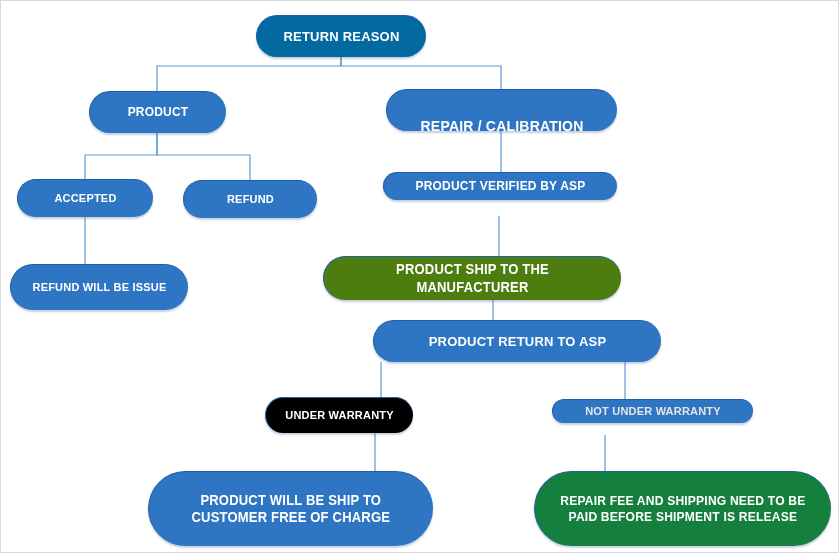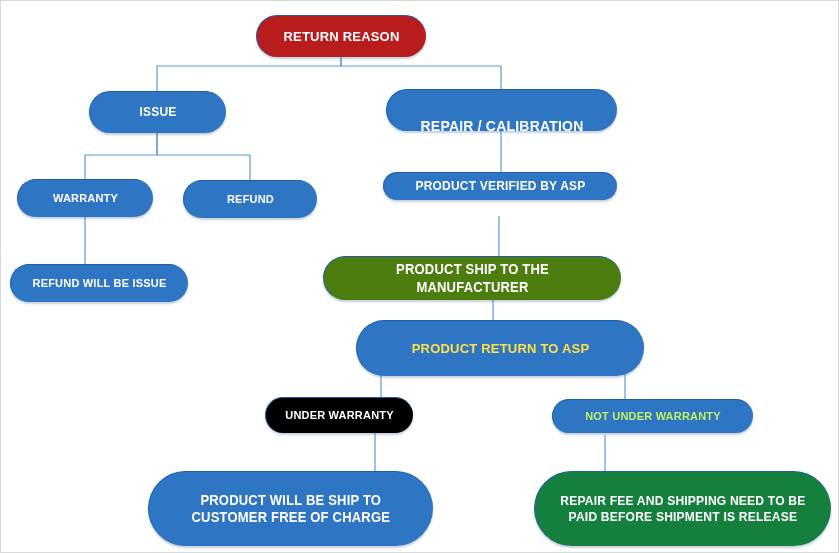--- a/index.html
+++ b/index.html
@@ -66,51 +66,51 @@
       <polyline points="156,132 156,154 249,154 249,179" fill="none" stroke="#5B9BD5" stroke-width="1.2"></polyline>
       <polyline points="84,216 84,263" fill="none" stroke="#5B9BD5" stroke-width="1.2"></polyline>
       <polyline points="500,130 500,171" fill="none" stroke="#5B9BD5" stroke-width="1.2"></polyline>
       <polyline points="498,215 498,255" fill="none" stroke="#5B9BD5" stroke-width="1.2"></polyline>
       <polyline points="492,299 492,319" fill="none" stroke="#5B9BD5" stroke-width="1.2"></polyline>
       <polyline points="380,361 380,396" fill="none" stroke="#5B9BD5" stroke-width="1.2"></polyline>
       <polyline points="624,361 624,398" fill="none" stroke="#5B9BD5" stroke-width="1.2"></polyline>
       <polyline points="374,432 374,470" fill="none" stroke="#5B9BD5" stroke-width="1.2"></polyline>
       <polyline points="604,434 604,470" fill="none" stroke="#5B9BD5" stroke-width="1.2"></polyline>
     </svg>
-<div class="node" style="left: 255px; top: 14px; width: 170px; height: 42px; background: #b91c1c; color: rgb(255, 255, 255); border-top-color: rgb(31, 95, 168); border-left-color: rgb(31, 95, 168);">
+<div class="node" style="left: 255px; top: 14px; width: 170px; height: 42px; background: #0369a1; color: rgb(255, 255, 255); border-top-color: rgb(31, 95, 168); border-left-color: rgb(31, 95, 168);">
       <span class="node-label" style="font-size: 13px;">RETURN REASON</span>
     </div>
     <div class="node" style="left: 88px; top: 90px; width: 137px; height: 42px; background: rgb(46, 117, 196); color: rgb(255, 255, 255); border-top-color: rgb(31, 95, 168); border-left-color: rgb(31, 95, 168);">
-      <span class="node-label" style="font-size: 12px;">ISSUE</span>
+      <span class="node-label" style="font-size: 12px;">PRODUCT</span>
     </div>
     <div class="node" style="left: 385px; top: 88px; width: 231px; height: 42px; background: rgb(46, 117, 196); color: rgb(255, 255, 255); border-top-color: rgb(31, 95, 168); border-left-color: rgb(31, 95, 168);">
       <span class="node-label" style="font-size: 14px; margin-top: 32px;">REPAIR / CALIBRATION</span>
     </div>
     <div class="node" style="left: 16px; top: 178px; width: 136px; height: 38px; background: rgb(46, 117, 196); color: rgb(255, 255, 255); border-top-color: rgb(31, 95, 168); border-left-color: rgb(31, 95, 168);">
-      <span class="node-label" style="font-size: 11px;">WARRANTY</span>
+      <span class="node-label" style="font-size: 11px;">ACCEPTED</span>
     </div>
     <div class="node" style="left: 182px; top: 179px; width: 134px; height: 38px; background: rgb(46, 117, 196); color: rgb(255, 255, 255); border-top-color: rgb(31, 95, 168); border-left-color: rgb(31, 95, 168);">
       <span class="node-label" style="font-size: 11px;">REFUND</span>
     </div>
     <div class="node" style="left: 382px; top: 171px; width: 234px; height: 28px; background: rgb(46, 117, 196); color: rgb(255, 255, 255); border-top-color: rgb(31, 95, 168); border-left-color: rgb(31, 95, 168);">
       <span class="node-label" style="font-size: 12px;">PRODUCT VERIFIED BY ASP</span>
     </div>
-    <div class="node" style="left: 9px; top: 263px; width: 178px; height: 38px; background: rgb(46, 117, 196); color: rgb(255, 255, 255); border-top-color: rgb(31, 95, 168); border-left-color: rgb(31, 95, 168);">
+    <div class="node" style="left: 9px; top: 263px; width: 178px; height: 46px; background: rgb(46, 117, 196); color: rgb(255, 255, 255); border-top-color: rgb(31, 95, 168); border-left-color: rgb(31, 95, 168);">
       <span class="node-label" style="font-size: 11px;">REFUND WILL BE ISSUE</span>
     </div>
     <div class="node" style="left: 322px; top: 255px; width: 298px; height: 44px; background: #4d7c0f; color: rgb(255, 255, 255); border-top-color: rgb(31, 95, 168); border-left-color: rgb(31, 95, 168);">
       <span class="node-label cond" style="font-size: 14px;">PRODUCT SHIP TO THE MANUFACTURER</span>
     </div>
-    <div class="node" style="left: 355px; top: 319px; width: 288px; height: 56px; background: rgb(46, 117, 196); color: #fde047; border-top-color: rgb(31, 95, 168); border-left-color: rgb(31, 95, 168);">
+    <div class="node" style="left: 372px; top: 319px; width: 288px; height: 42px; background: rgb(46, 117, 196); color: #ffffff; border-top-color: rgb(31, 95, 168); border-left-color: rgb(31, 95, 168);">
       <span class="node-label" style="font-size: 13px;">PRODUCT RETURN TO ASP</span>
     </div>
     <div class="node" style="left: 264px; top: 396px; width: 148px; height: 36px; background: #000000; color: rgb(255, 255, 255); border-top-color: rgb(31, 95, 168); border-left-color: rgb(31, 95, 168);">
       <span class="node-label" style="font-size: 11px;">UNDER WARRANTY</span>
     </div>
-    <div class="node" style="left: 551px; top: 398px; width: 201px; height: 34px; background: rgb(46, 117, 196); color: #bef264; border-top-color: rgb(31, 95, 168); border-left-color: rgb(31, 95, 168);">
+    <div class="node" style="left: 551px; top: 398px; width: 201px; height: 24px; background: rgb(46, 117, 196); color: #e5e5e5; border-top-color: rgb(31, 95, 168); border-left-color: rgb(31, 95, 168);">
       <span class="node-label" style="font-size: 11px;">NOT UNDER WARRANTY</span>
     </div>
     <div class="node" style="left: 147px; top: 470px; width: 285px; height: 75px; background: rgb(46, 117, 196); color: rgb(255, 255, 255); border-top-color: rgb(31, 95, 168); border-left-color: rgb(31, 95, 168);">
       <span class="node-label cond" style="font-size: 14px;">PRODUCT WILL BE SHIP TO
 CUSTOMER FREE OF CHARGE</span>
     </div>
     <div class="node" style="left: 533px; top: 470px; width: 297px; height: 75px; background: #15803d; color: rgb(255, 255, 255); border-top-color: rgb(31, 95, 168); border-left-color: rgb(31, 95, 168);">
       <span class="node-label cond" style="font-size: 13px;">REPAIR FEE AND SHIPPING NEED TO BE
 PAID BEFORE SHIPMENT IS RELEASE</span>
     </div>

